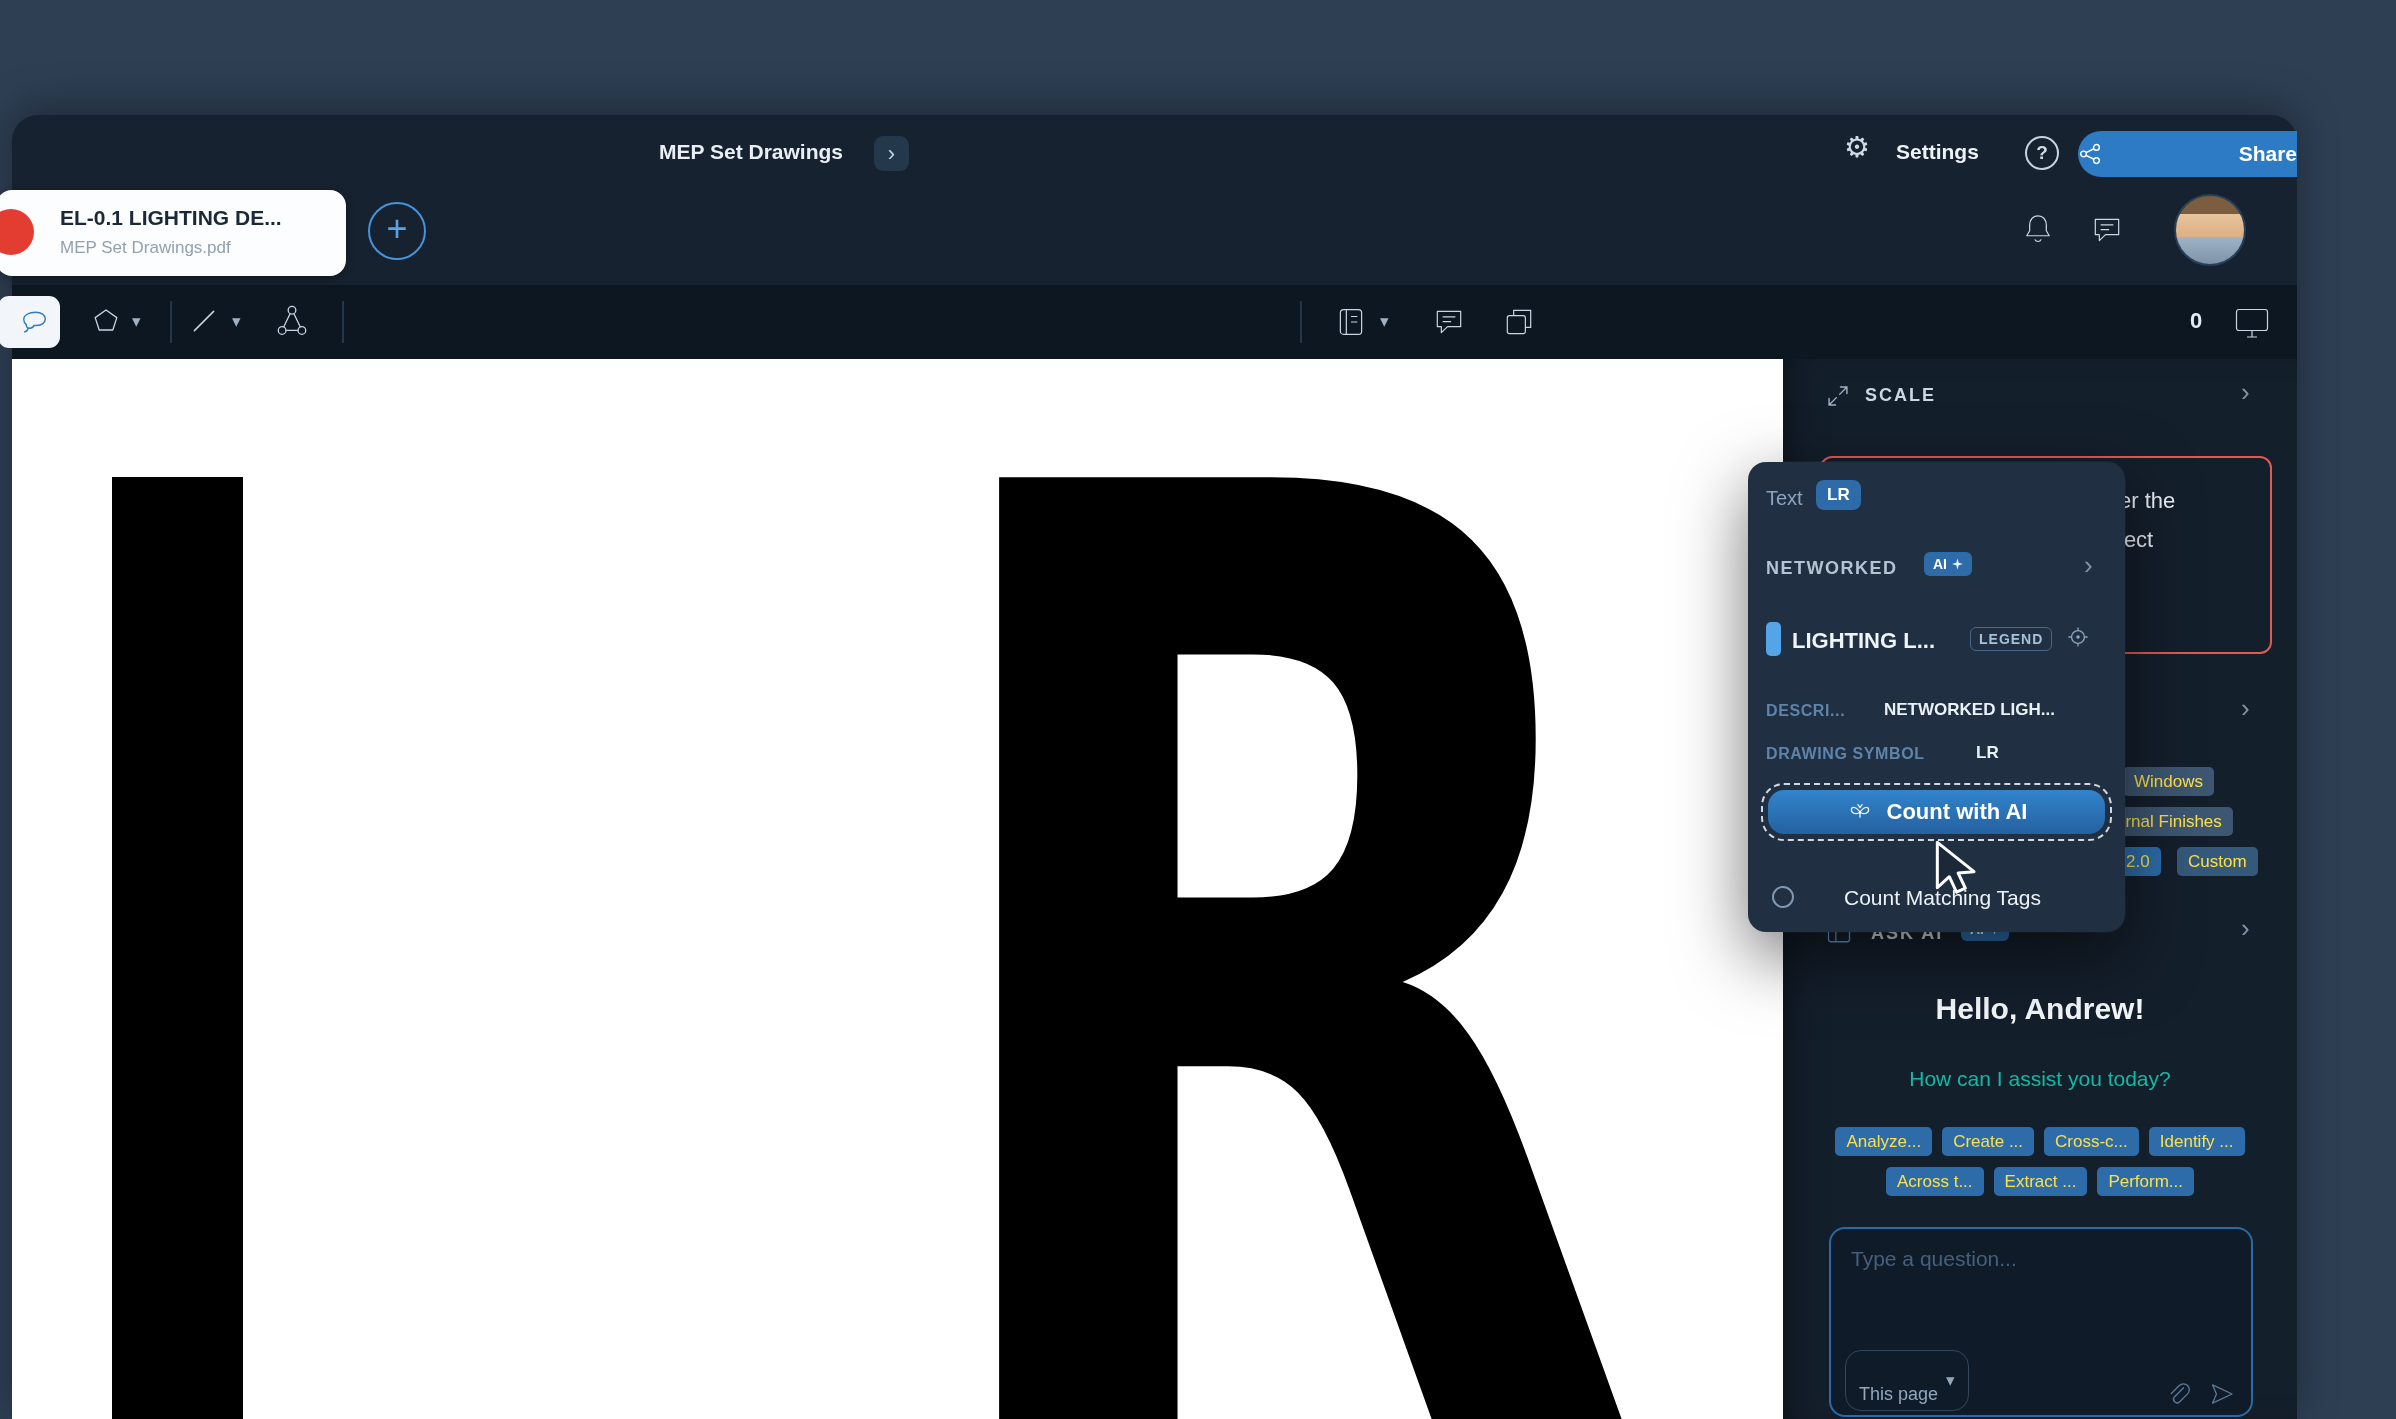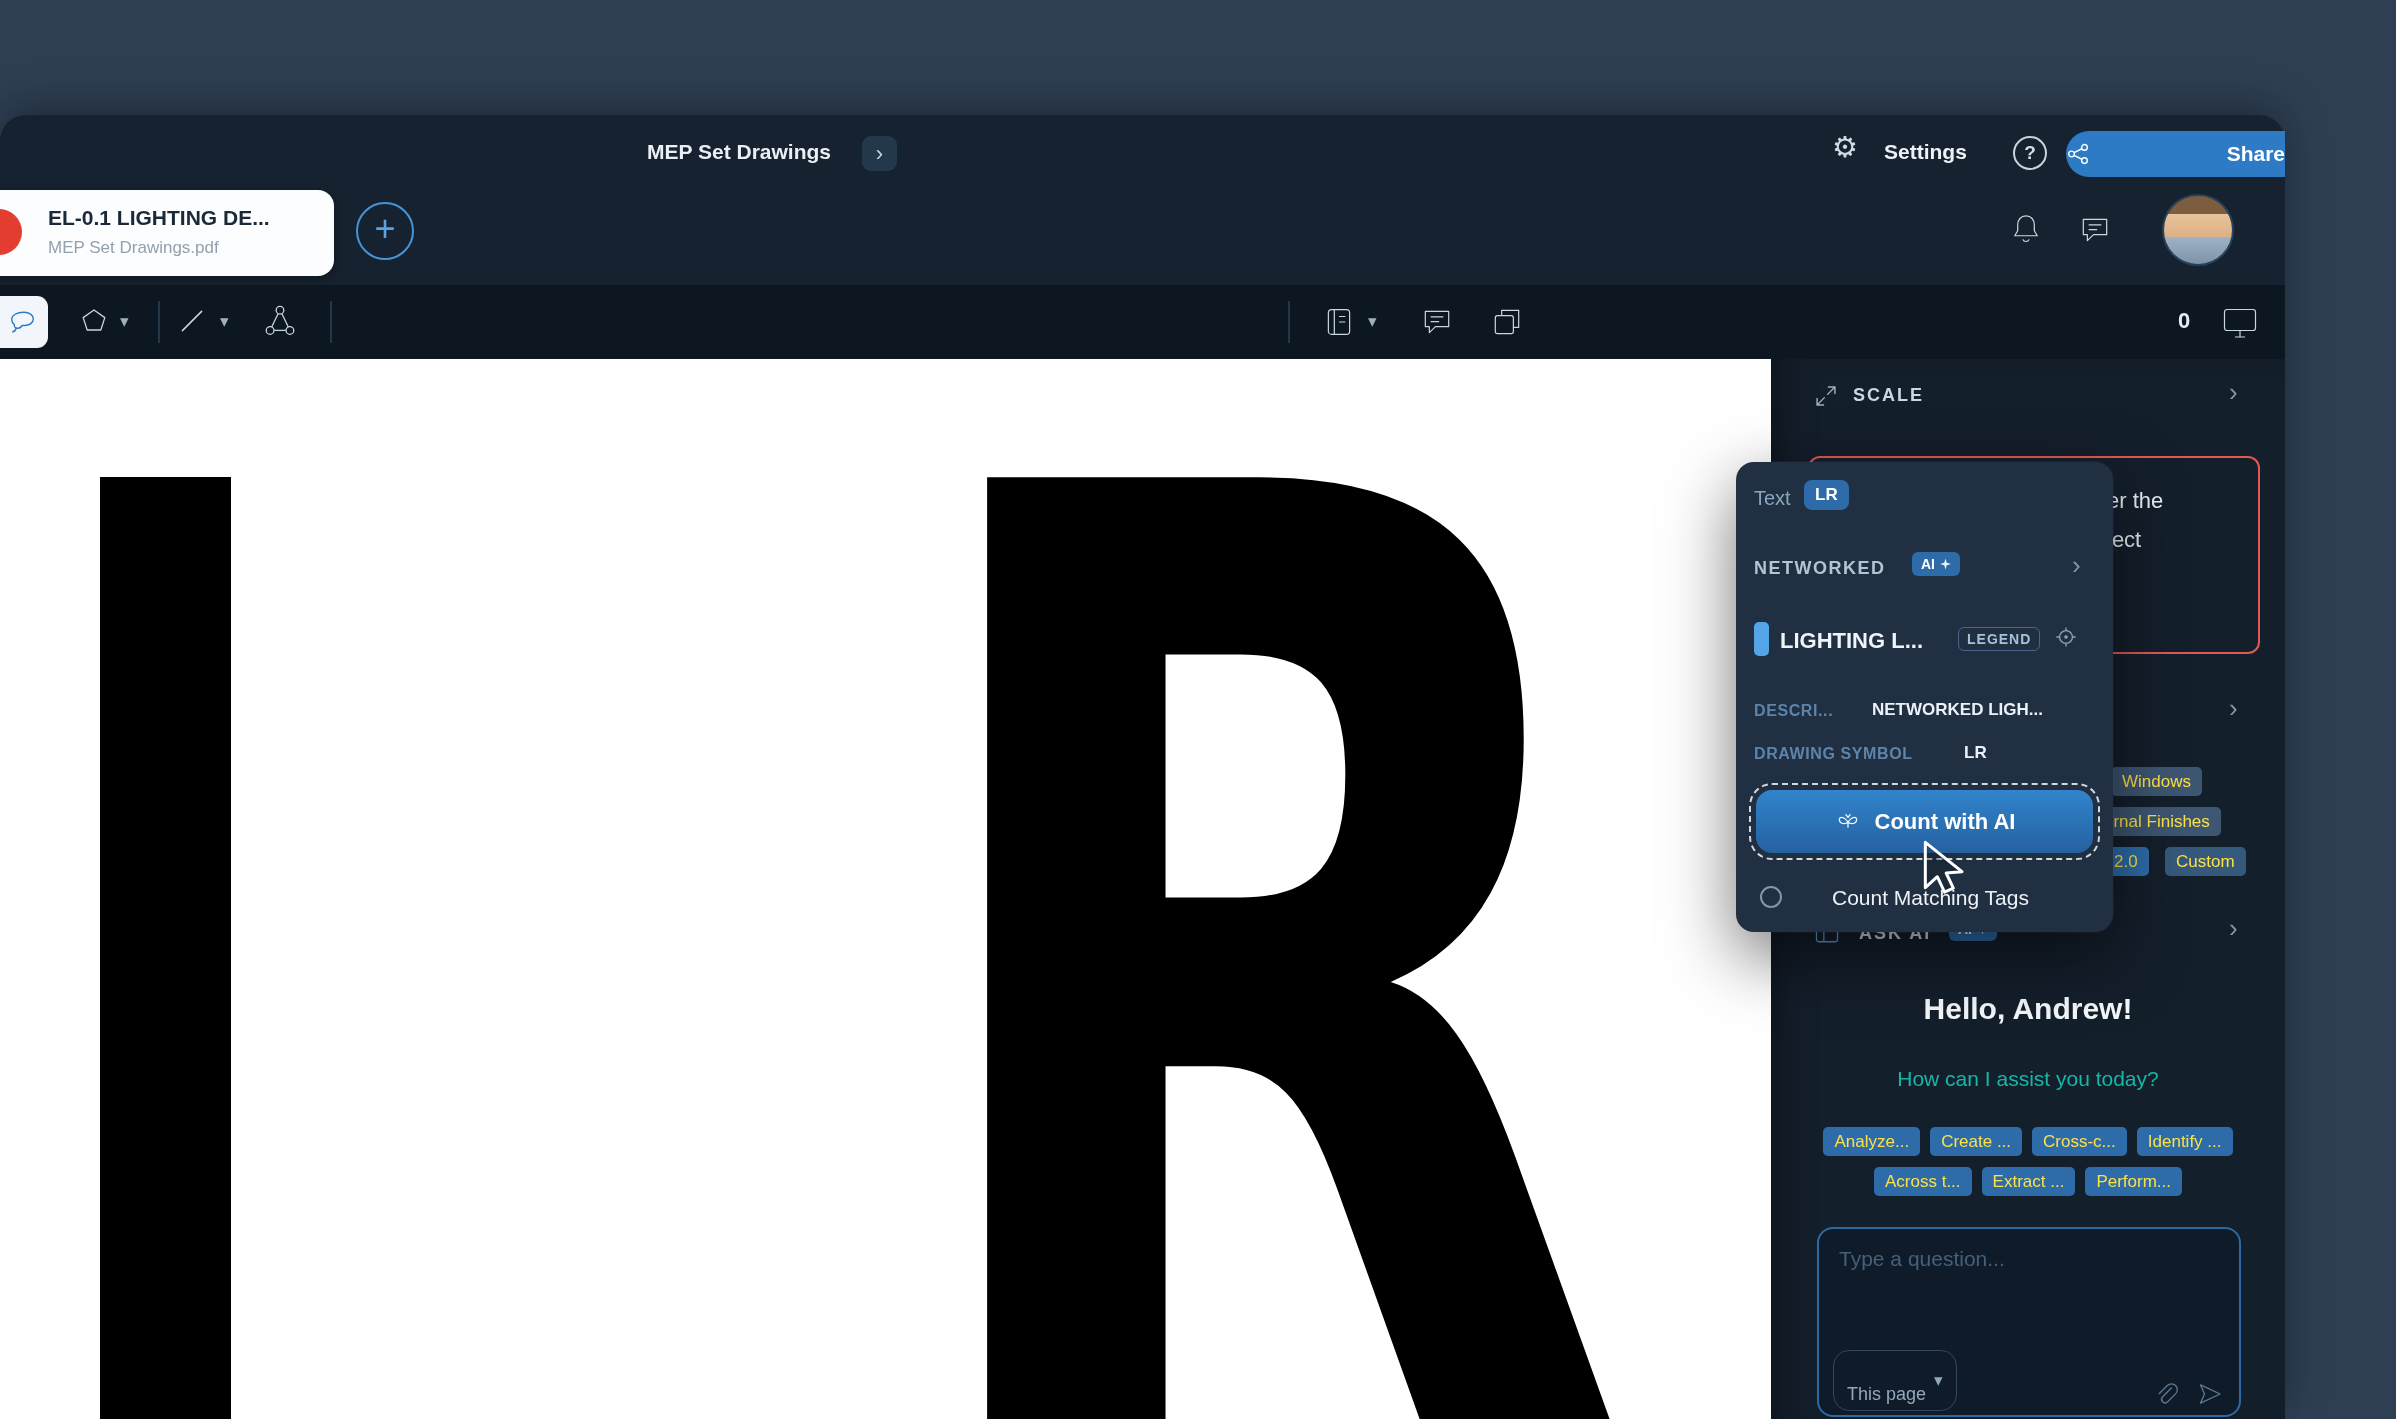--- a/index.html
+++ b/index.html
@@ -1,19 +1,19 @@
 <!DOCTYPE html>
 <html><head>
 <meta charset="utf-8">
 <style>
   html,body{margin:0;padding:0;background:#1d2935;}
   *{box-sizing:border-box;font-family:"Liberation Sans","DejaVu Sans",sans-serif;}
   .screen{position:relative;width:2396px;height:1419px;background:#2e3f54;overflow:hidden;}
   .abs{position:absolute;}
-  .app{position:absolute;left:0;top:115px;width:2285px;height:1304px;background:#16222f;border-radius:26px 26px 0 0;box-shadow:0 -8px 40px rgba(0,0,0,.35);}
+  .app{position:absolute;left:12px;top:115px;width:2285px;height:1304px;background:#16222f;border-radius:26px 26px 0 0;box-shadow:0 -8px 40px rgba(0,0,0,.35);}
   .ic{display:block;}
   .ic path,.ic rect,.ic circle,.ic line{vector-effect:non-scaling-stroke;}
   .vdiv{width:2px;background:#243748;}
   .spark{background:#4d9fe8;clip-path:polygon(50% 0,61% 39%,100% 50%,61% 61%,50% 100%,39% 61%,0 50%,39% 39%);}
   .spark.white{background:#eaf3fb;}
   .chip{height:29px;line-height:29px;border-radius:5px;padding:0 11px;font-size:17px;color:#fde047;background:#3d5671;white-space:nowrap;}
   .chip.blue{background:#2d6ca8;}
   .ai-badge{display:inline-flex;align-items:center;gap:5px;background:#2d6ca8;color:#fff;border-radius:6px;padding:4px 9px;font-size:14px;font-weight:700;}
   .chev{color:#8195a9;font-size:26px;line-height:1;}
   .chevdn{color:#9fb0c0;font-size:17px;line-height:1;}
@@ -239,21 +239,21 @@
           <circle cx="8" cy="8" r="1.2" fill="#8ca6bf" stroke="none"></circle>
         <path d="M8 1.6v2M8 12.4v2M1.6 8h2M12.4 8h2"></path>
       </svg>
 
       <span class="abs lbl-caps" style="left:18px;top:240px;">DESCRI...</span>
       <span class="abs popval" style="left:136px;top:238px;white-space:nowrap;">NETWORKED LIGH...</span>
 
       <span class="abs lbl-caps" style="left:18px;top:283px;">DRAWING SYMBOL</span>
       <span class="abs popval" style="left:228px;top:281px;">LR</span>
 
-      <div class="abs" style="left:20px;top:328px;width:337px;height:63px;border-radius:16px;background:linear-gradient(180deg,#3184cc,#2561a0);
+      <div class="abs" style="left:20px;top:328px;width:337px;height:44px;border-radius:16px;background:linear-gradient(180deg,#3184cc,#2561a0);
                   outline:2.5px dashed rgba(240,247,253,.85);outline-offset:5px;display:flex;align-items:center;justify-content:center;gap:13px;">
         <svg class="ic" width="28" height="28" viewBox="0 0 16 16" fill="none" stroke="#fff" stroke-width="1.2" stroke-linecap="round">
           <path d="M8 8.2C6.2 5 2.6 4.4 3.1 7.1c.3 1.9 3 2.4 4.9 1.1M8 8.2c1.8-3.2 5.4-3.8 4.9-1.1-.3 1.9-3 2.4-4.9 1.1M8 7.6v3.4M6.8 3.8 8 5.4l1.2-1.6"></path>
         </svg>
         <span style="font-size:22px;font-weight:700;color:#fff;">Count with AI</span>
       </div>
 
       <span class="abs" style="left:24px;top:424px;width:22px;height:22px;border:2px solid #7e98b1;border-radius:50%;"></span>
       <span class="abs" style="left:60px;top:424px;font-size:21px;color:#edf2f7;white-space:nowrap;margin-left:36px;">Count Matching Tags</span>
     </div>

